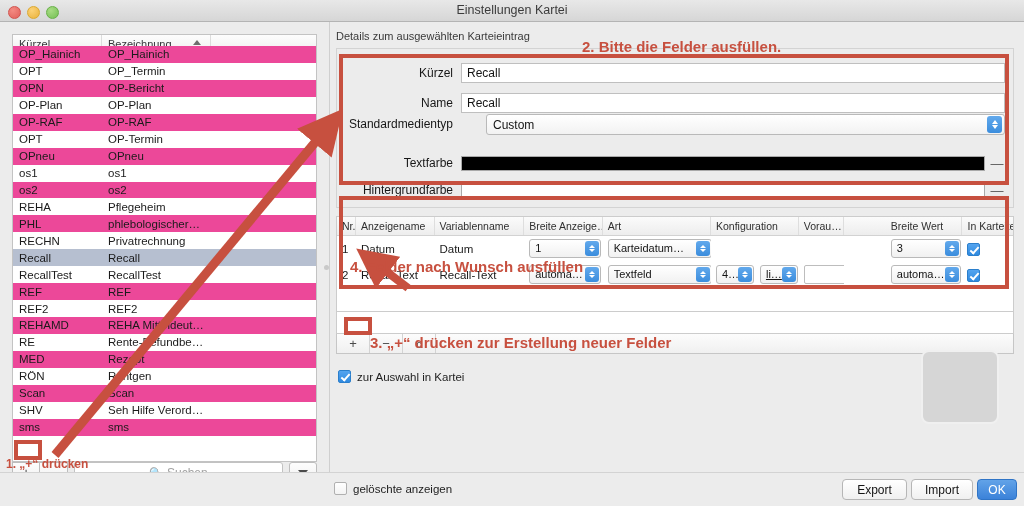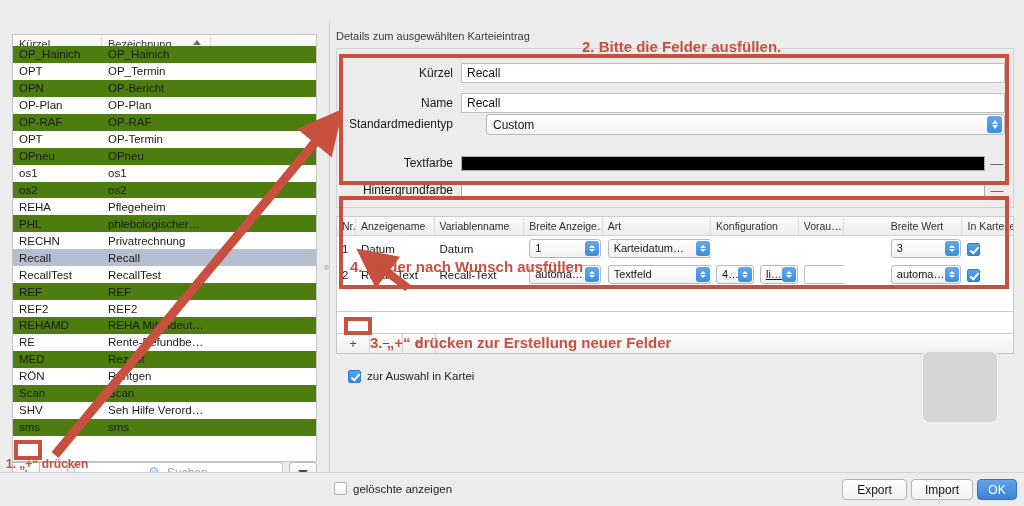--- a/index.html
+++ b/index.html
@@ -79,21 +79,21 @@
   }
   #rows { position: relative; }
   .row {
     display: flex;
     height: 16.95px;
     font-size: 11.5px;
     color: #1b1b1b;
     align-items: center;
   }
   .row.odd  { background: #ffffff; }
-  .row.even { background: #4d7c0f; }
+  .row.even { background: #ec4899; }
   .row.sel  { background: #b6bfd0; }
   .row .cell { padding-left: 6px; box-sizing: border-box; overflow: hidden; white-space: nowrap; }
   .row .cell.c1 { width: 89px; }
   .row .cell.c2 { width: 109px; }
   .row .cell.c3 { width: 105px; background: #ffffff; }
   .row.even .cell.c3 { background: #ffffff; }
   .row.sel .cell.c3 { background: #ffffff; }
 
   
   #list-toolbar {
@@ -346,21 +346,21 @@
   .ftb {
     width: 32px;
     border-right: 1px solid #d3d3d3;
     display: flex; align-items: center; justify-content: center;
     font-size: 13px; color: #4a4a4a;
   }
   .ftb.c { font-size: 11px; }
 
   #auswahl-row {
     position: absolute; left: 8px; top: 348px;
-    display: flex; align-items: flex-start; margin-left: 10px;
+    display: flex; align-items: center;
   }
   #preview-box {
     position: absolute; left: 921px; top: 350px;
     width: 78px; height: 74px;
     background: #d6d6d6;
     border: 2px solid #f0f0f0;
     border-radius: 8px;
     box-sizing: border-box;
   }
 
@@ -413,20 +413,26 @@
     position: absolute;
     border: 4px solid #c7503f;
     box-sizing: border-box;
   }
 </style>
 </head>
 <body>
 
 <div id="window">
 
+  <div id="titlebar">
+    <div class="tl close"></div>
+    <div class="tl min"></div>
+    <div class="tl max"></div>
+    <div id="title-text">Einstellungen Kartei</div>
+  </div>
 
   <div id="left-pane">
 
     <div id="list-frame">
       <div id="list-header">
         <div class="hc c1">Kürzel</div>
         <div class="hc c2">
           <span>Bezeichnung</span>
           <span class="sort-caret"></span>
         </div>

